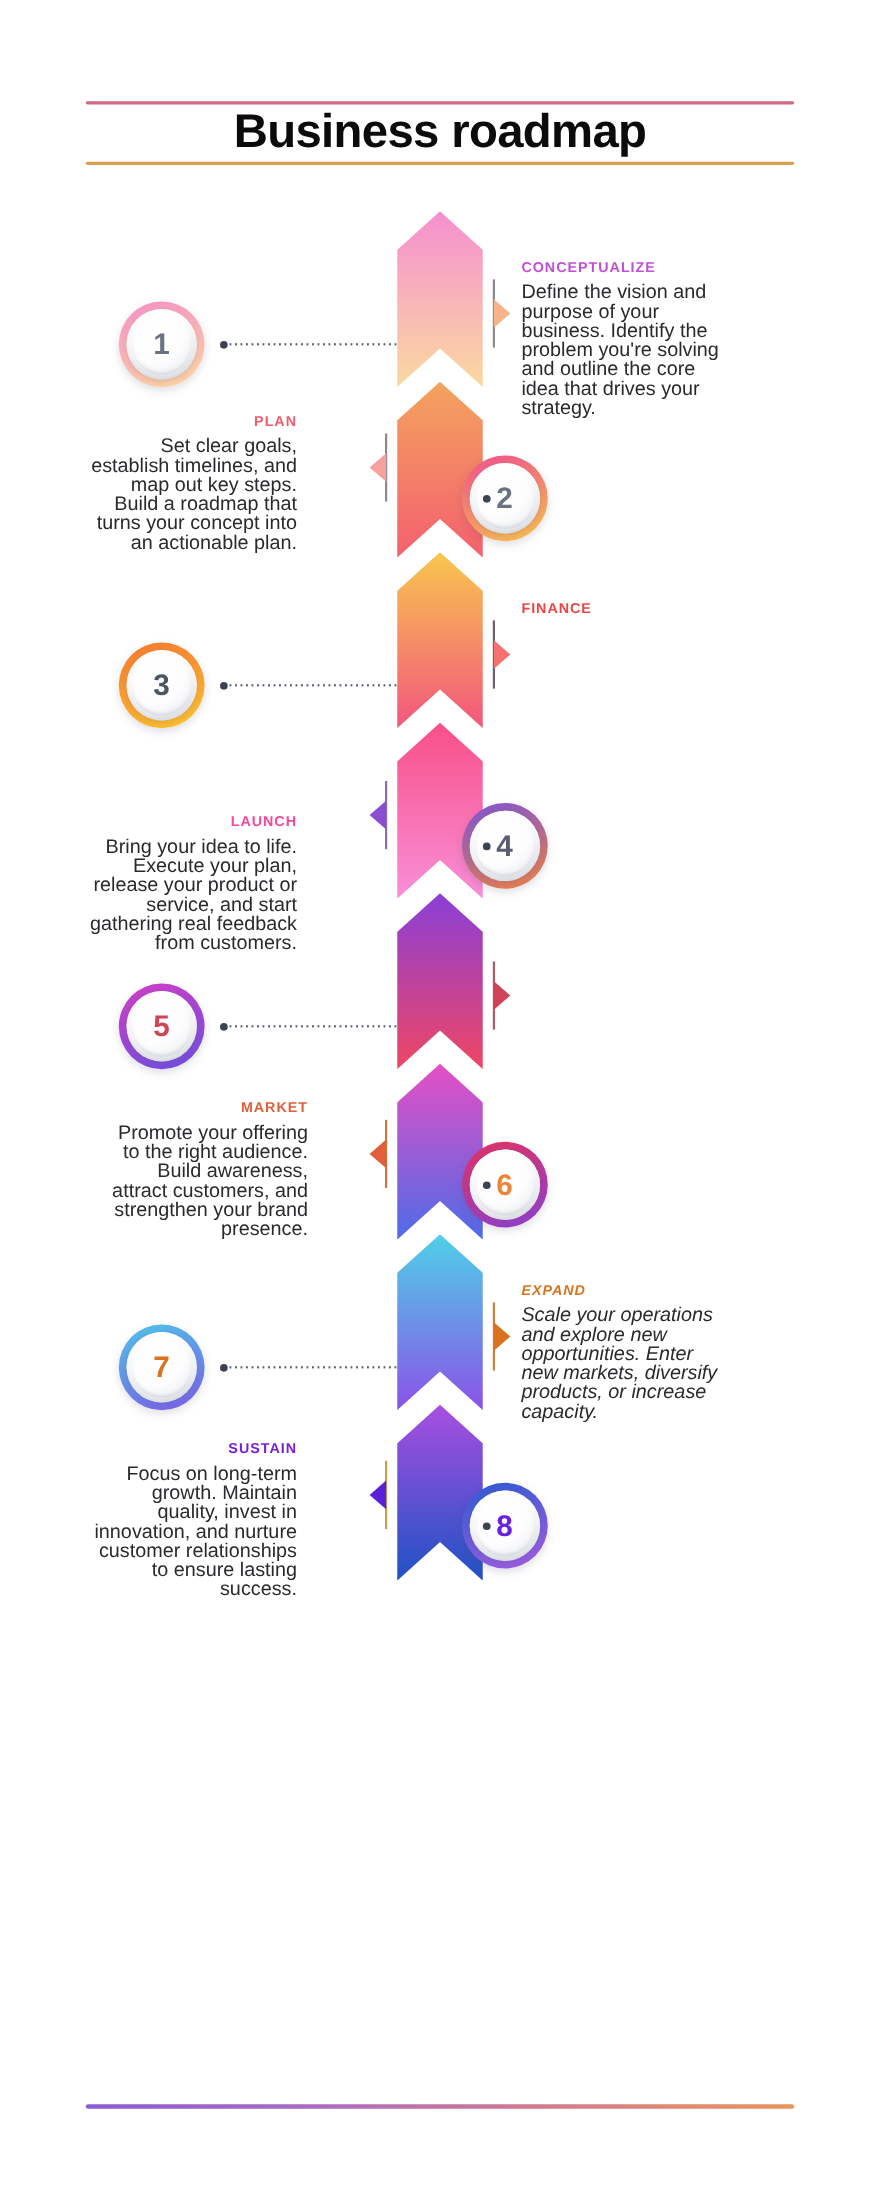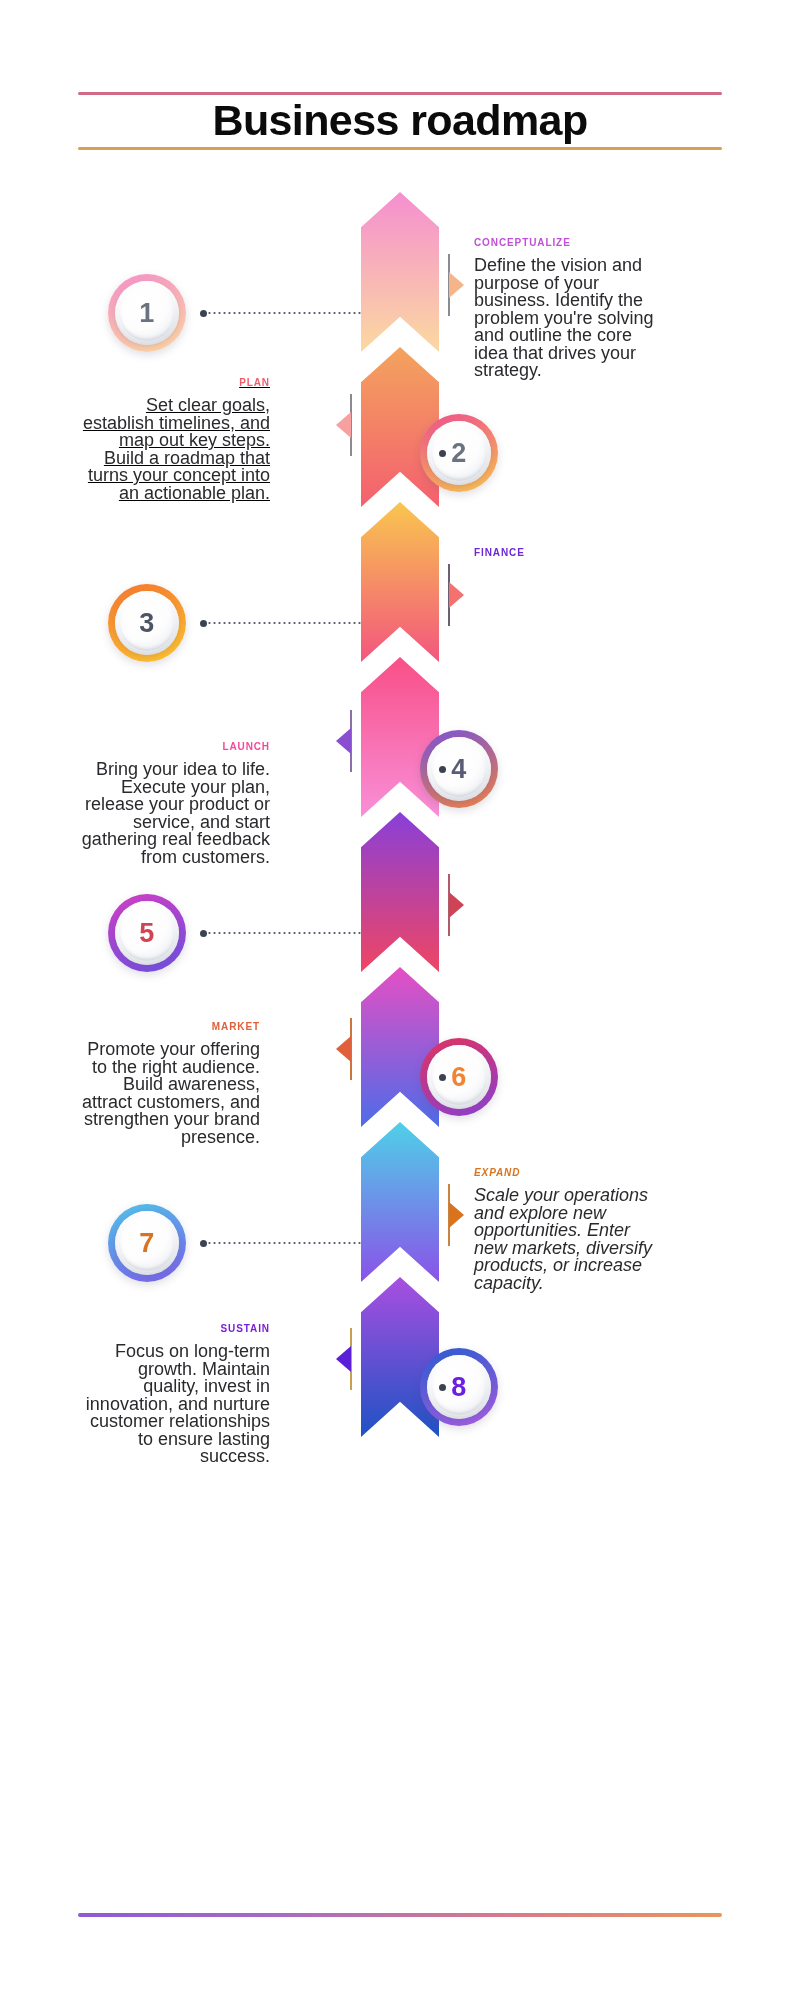--- a/index.html
+++ b/index.html
@@ -69,21 +69,21 @@
   .conn .dot { width:7px; height:7px; border-radius:50%; background:#3b4252; flex:0 0 auto; }
   .conn .line {
     flex:1 1 auto; height:2px;
     background-image:radial-gradient(circle, #5a6072 1px, transparent 1.2px);
     background-size:5px 2px; background-repeat:repeat-x;
   }
 
   
   .txt { position:absolute; width:192px; }
   .txt .kicker {
-    font-size:10px; font-weight:bold; letter-spacing:0.9px;
+    font-size:13px; font-weight:bold; letter-spacing:0.9px;
     margin-bottom:7px; line-height:14px;
   }
   .txt .desc { font-size:18px; line-height:17.5px; color:#2a2a2e; }
   .side-right .txt { text-align:left; }
   .side-left  .txt { text-align:right; }
 
   
   .tick { position:absolute; width:2px; }
   .tri  { position:absolute; width:0; height:0; }
 </style>
@@ -150,40 +150,40 @@
           <div class="inner">
             <span class="num" style="color: rgb(107, 114, 128);">2</span>
           </div>
         </div>
         <div class="conn" style="top: 76px; left: 439px;">
           <span class="line"></span>
           <span class="dot"></span>
         </div>
         <div class="tick" style="background: rgb(138, 138, 144); top: 18px; height: 62px; left: 350px;"></div>
         <div class="tri" style="top: 36px; left: 336px; border-top: 13px solid transparent; border-bottom: 13px solid transparent; border-right: 15px solid rgb(246, 160, 160);"></div>
-        <div class="txt" style="top: 0px; left: 78px; text-decoration: underline;">
+        <div class="txt" style="top: 0px; left: 78px;">
           <div class="kicker" style="color: rgb(239, 93, 107);">PLAN</div>
           <div class="desc">Set clear goals, establish timelines, and map out key steps. Build a roadmap that turns your concept into an actionable plan.</div>
         </div>
       </div>
       <div class="step side-right" style="top: 546px;">
         <div class="badge" style="top: 38px; left: 108px;">
           <div class="ring" style="background: linear-gradient(160deg, rgb(244, 118, 47) 0%, rgb(251, 197, 49) 100%); box-shadow: rgba(80, 70, 110, 0.18) 0px 3px 8px;"></div>
           <div class="inner">
             <span class="num" style="color: rgb(75, 85, 99);">3</span>
           </div>
         </div>
         <div class="conn" style="top: 76px; left: 200px; width: 161px;">
           <span class="dot"></span>
           <span class="line"></span>
         </div>
         <div class="tick" style="background: rgb(107, 95, 112); top: 18px; height: 62px; left: 448px;"></div>
         <div class="tri" style="top: 36px; left: 449px; border-top: 13px solid transparent; border-bottom: 13px solid transparent; border-left: 15px solid rgb(244, 113, 111);"></div>
         <div class="txt" style="top: 0px; left: 474px;">
-          <div class="kicker" style="color: #6d28d9;">FINANCE</div>
+          <div class="kicker" style="color: #ef4444;">FINANCE</div>
         </div>
       </div>
       <div class="step side-left" style="top: 692px;">
         <div class="badge" style="top: 38px; left: 420px;">
           <div class="ring" style="background: linear-gradient(160deg, rgb(122, 82, 214) 0%, rgb(239, 130, 68) 100%); box-shadow: rgba(80, 70, 110, 0.18) 0px 3px 8px;"></div>
           <div class="inner">
             <span class="num" style="color: rgb(91, 91, 117);">4</span>
           </div>
         </div>
         <div class="conn" style="top: 76px; left: 439px;">
@@ -217,21 +217,21 @@
           <div class="inner">
             <span class="num" style="color: rgb(239, 132, 52);">6</span>
           </div>
         </div>
         <div class="conn" style="top: 76px; left: 439px;">
           <span class="line"></span>
           <span class="dot"></span>
         </div>
         <div class="tick" style="background: rgb(201, 118, 63); top: 18px; height: 62px; left: 350px;"></div>
         <div class="tri" style="top: 36px; left: 336px; border-top: 13px solid transparent; border-bottom: 13px solid transparent; border-right: 15px solid rgb(224, 96, 60);"></div>
-        <div class="txt" style="top: 0px; left: 68px; margin-top: 20px;">
+        <div class="txt" style="top: 0px; left: 88px;">
           <div class="kicker" style="color: rgb(224, 96, 60);">MARKET</div>
           <div class="desc">Promote your offering to the right audience. Build awareness, attract customers, and strengthen your brand presence.</div>
         </div>
       </div>
       <div class="step side-right" style="top: 1166px;">
         <div class="badge" style="top: 38px; left: 108px;">
           <div class="ring" style="background: linear-gradient(160deg, rgb(79, 196, 232) 0%, rgb(124, 92, 232) 100%); box-shadow: rgba(80, 70, 110, 0.18) 0px 3px 8px;"></div>
           <div class="inner">
             <span class="num" style="color: rgb(217, 115, 31);">7</span>
           </div>
@@ -253,21 +253,21 @@
           <div class="inner">
             <span class="num" style="color: rgb(107, 31, 224);">8</span>
           </div>
         </div>
         <div class="conn" style="top: 76px; left: 439px;">
           <span class="line"></span>
           <span class="dot"></span>
         </div>
         <div class="tick" style="background: rgb(201, 160, 79); top: 18px; height: 62px; left: 350px;"></div>
         <div class="tri" style="top: 36px; left: 336px; border-top: 13px solid transparent; border-bottom: 13px solid transparent; border-right: 15px solid rgb(90, 31, 214);"></div>
-        <div class="txt" style="top: 12px; left: 78px;">
+        <div class="txt" style="top: 0px; left: 78px;">
           <div class="kicker" style="color: rgb(123, 31, 214);">SUSTAIN</div>
           <div class="desc">Focus on long-term growth. Maintain quality, invest in innovation, and nurture customer relationships to ensure lasting success.</div>
         </div>
       </div>
     </div>
 
   <div class="rule-footer" style="background: linear-gradient(90deg, rgb(139, 91, 214) 0%, rgb(169, 107, 194) 32%, rgb(212, 121, 142) 64%, rgb(233, 149, 92) 100%);"></div>
 </div>
 
 </body></html>

